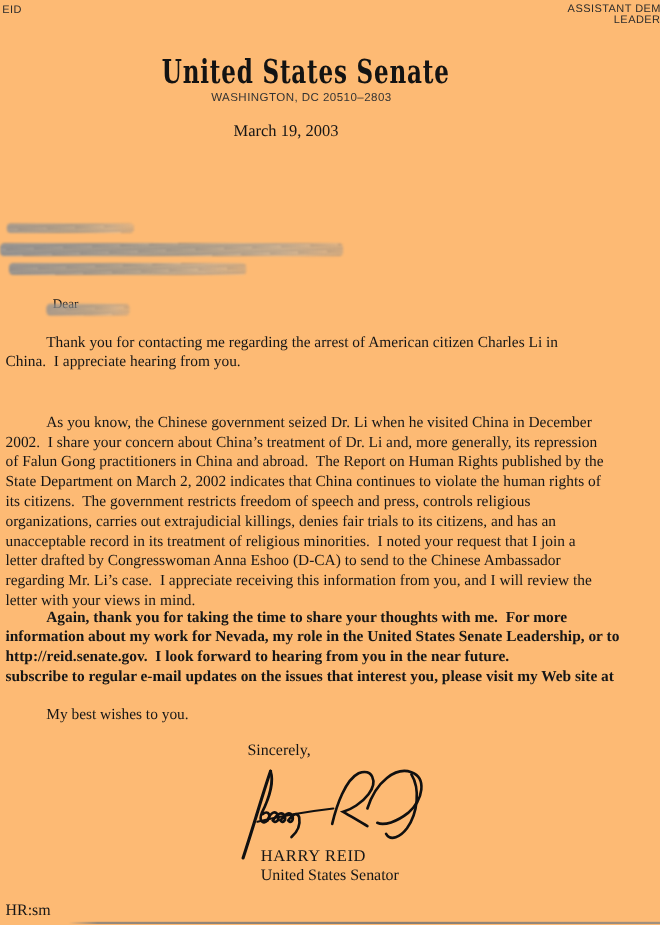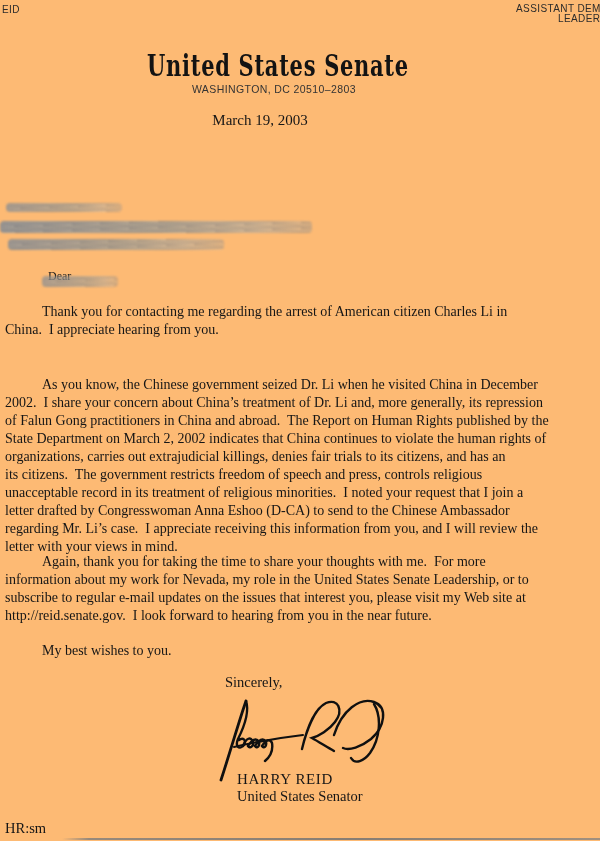--- a/index.html
+++ b/index.html
@@ -43,21 +43,21 @@
   .redact-2{left:0px;top:221px;width:312px;height:12px;}
   .redact-3{left:8px;top:239px;width:216px;height:11px;opacity:.95;}
   .redact-dear{left:42px;top:276px;width:76px;height:11px;opacity:.8;}
   
   .salutation{position:absolute;left:5px;top:269px;font-size:12px;margin-left:43px;}
   .para{position:absolute;left:5px;width:594px;font-size:14px;line-height:18px;}
   .para .ln{white-space:pre;}
   .para .indent{padding-left:37px;}
   .p1{top:303px;}
   .p2{top:340px;margin-top:36px;}
-  .p3{top:553px;}
+  .p3{top:553px;font-weight:bold;}
   .closing{position:absolute;left:5px;top:643px;font-size:14px;padding-left:37px;white-space:pre;text-align:center;}
   .sincerely{position:absolute;left:225px;top:674px;font-size:14.5px;text-align:center;}
   
   .sig-svg{position:absolute;left:213px;top:694px;width:192px;height:92px;}
   .printed-name{position:absolute;left:237px;top:771px;font-size:15px;letter-spacing:.6px;}
   .printed-title{position:absolute;left:237px;top:788px;font-size:14.5px;}
   .initials{position:absolute;left:5px;top:820px;font-size:14.5px;}
   .scan-line{
     position:absolute;left:62px;top:838px;width:538px;height:2px;
     background:linear-gradient(90deg, rgba(140,140,140,0), rgba(125,125,125,.8) 5%, rgba(115,115,115,.85) 55%, rgba(130,130,130,.75));
@@ -89,33 +89,33 @@
   <div class="para p1">
     <div class="ln indent">Thank you for contacting me regarding the arrest of American citizen Charles Li in</div>
     <div class="ln">China.  I appreciate hearing from you.</div>
   </div>
 
   <div class="para p2">
     <div class="ln indent">As you know, the Chinese government seized Dr. Li when he visited China in December</div>
     <div class="ln">2002.  I share your concern about China’s treatment of Dr. Li and, more generally, its repression</div>
     <div class="ln">of Falun Gong practitioners in China and abroad.  The Report on Human Rights published by the</div>
     <div class="ln">State Department on March 2, 2002 indicates that China continues to violate the human rights of</div>
+    <div class="ln">its citizens.  The government restricts freedom of speech and press, controls religious</div>
     <div class="ln">organizations, carries out extrajudicial killings, denies fair trials to its citizens, and has an</div>
-    <div class="ln">its citizens.  The government restricts freedom of speech and press, controls religious</div>
     <div class="ln">unacceptable record in its treatment of religious minorities.  I noted your request that I join a</div>
     <div class="ln">letter drafted by Congresswoman Anna Eshoo (D-CA) to send to the Chinese Ambassador</div>
     <div class="ln">regarding Mr. Li’s case.  I appreciate receiving this information from you, and I will review the</div>
     <div class="ln">letter with your views in mind.</div>
   </div>
 
   <div class="para p3">
     <div class="ln indent">Again, thank you for taking the time to share your thoughts with me.  For more</div>
     <div class="ln">information about my work for Nevada, my role in the United States Senate Leadership, or to</div>
+    <div class="ln">http://reid.senate.gov.  I look forward to hearing from you in the near future.</div>
     <div class="ln">subscribe to regular e-mail updates on the issues that interest you, please visit my Web site at</div>
-    <div class="ln">http://reid.senate.gov.  I look forward to hearing from you in the near future.</div>
   </div>
 
   <div class="closing">My best wishes to you.</div>
 
   <div class="sincerely">Sincerely,</div>
 
   <svg class="sig-svg" viewBox="0 0 192 92" fill="none" stroke="#101010" stroke-width="2.4" stroke-linecap="round">
 
     <path d="M33,7 C27,24 19,52 8,86" stroke-width="2.8"></path>
 

